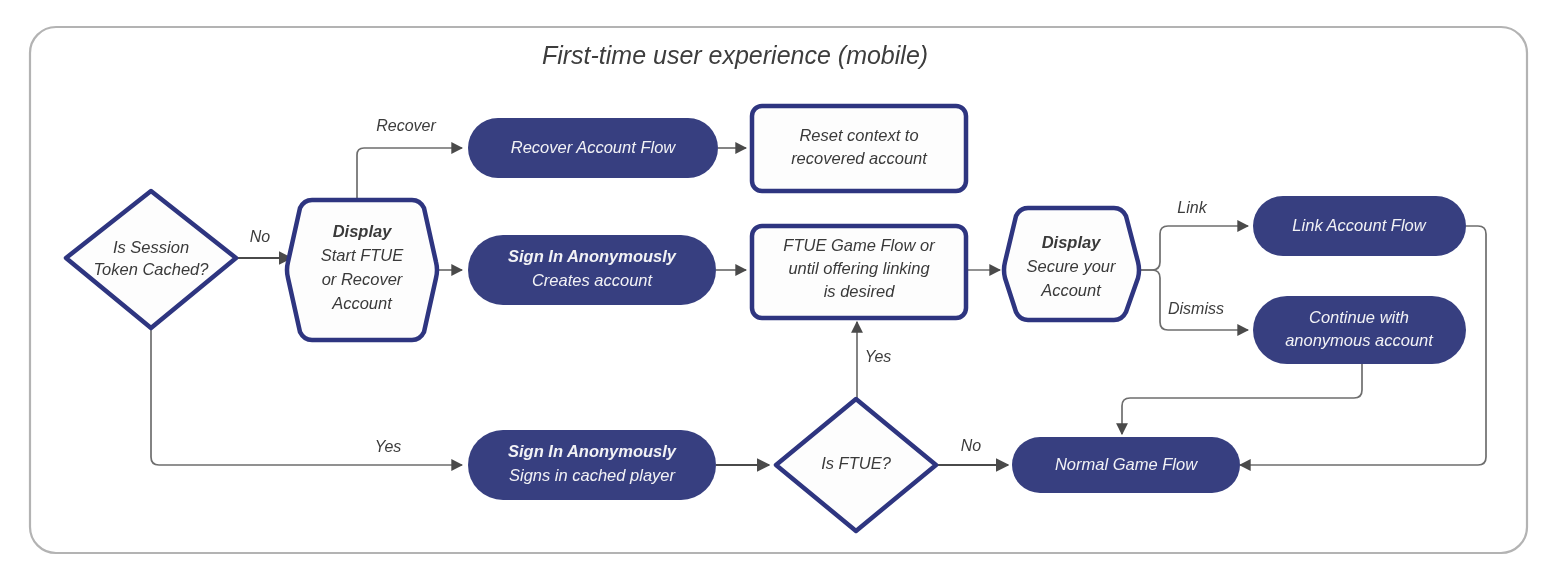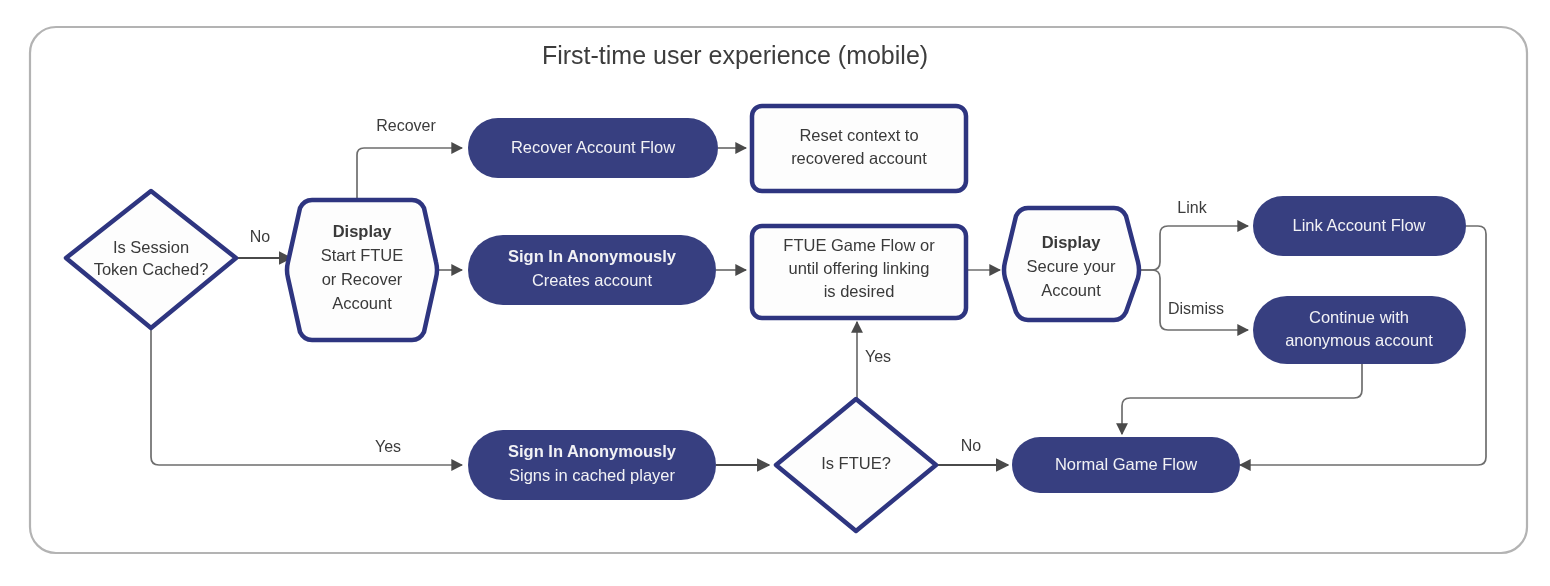--- a/index.html
+++ b/index.html
@@ -11,20 +11,21 @@
     width: 1550px;
     height: 586px;
     font-family: "Liberation Sans", sans-serif;
     overflow: hidden;
   }
   #canvas {
     position: relative;
     width: 1550px;
     height: 586px;
     background: #ffffff;
+    font-style: italic;
   }
   svg#flow {
     position: absolute;
     top: 0;
     left: 0;
     width: 1550px;
     height: 586px;
   }
   .frame {
     fill: none;

